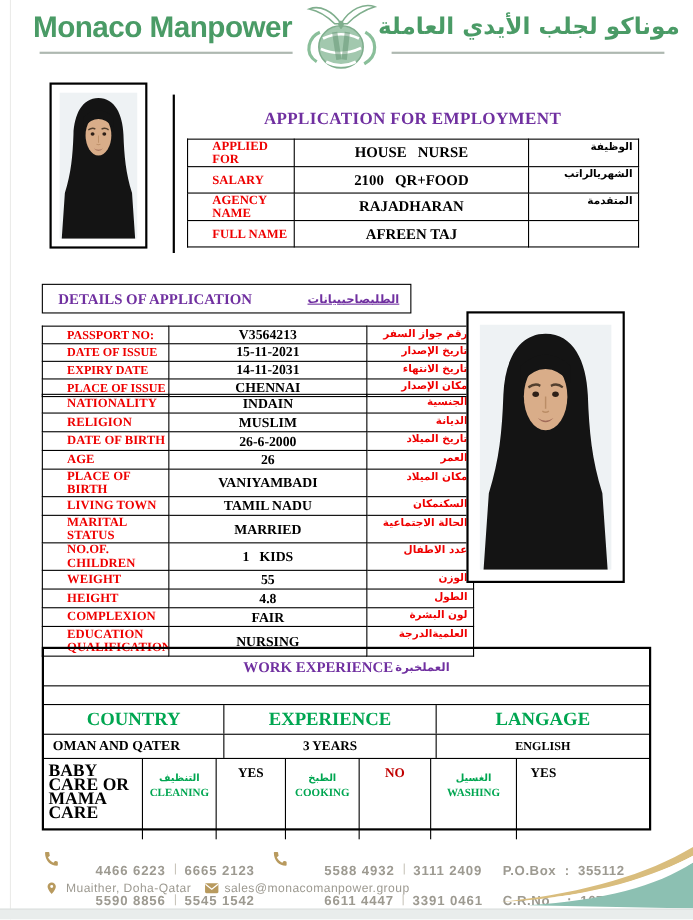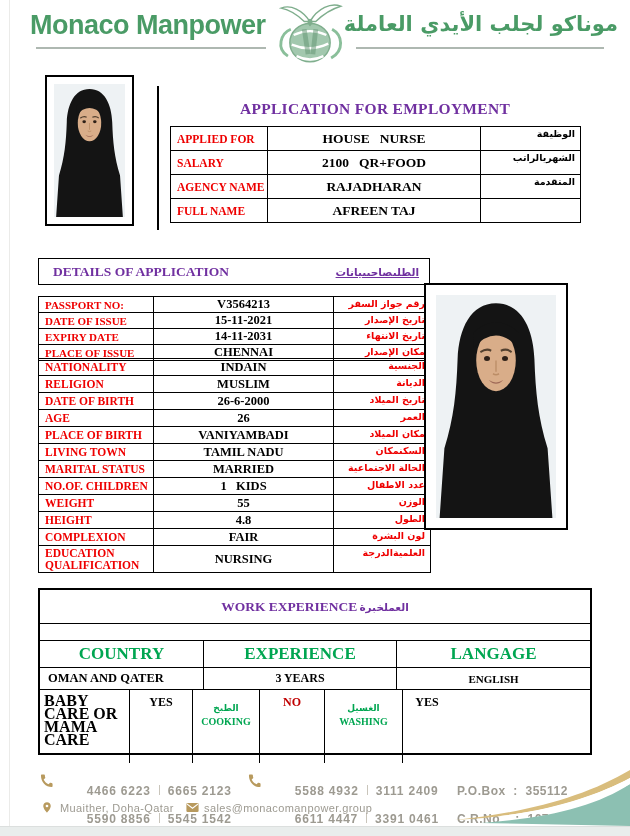--- a/index.html
+++ b/index.html
@@ -30,27 +30,27 @@
   .photo-frame.large{left:424px;top:283px;width:144px;height:247px;padding:10px;}
   .photo-frame svg{width:100%;height:100%;}
   .stray-vline{position:absolute;left:157px;top:86px;width:2px;height:144px;background:#000;}
 
   
   .emp-title{position:absolute;left:170px;top:100px;width:410px;text-align:center;font-weight:bold;font-size:15.5px;color:var(--title-purple);letter-spacing:0.3px;}
   table{border-collapse:collapse;table-layout:fixed;}
   td{border:1.5px solid #000;overflow:hidden;}
   .emp-table{position:absolute;left:170px;top:126px;width:410px;}
   .emp-table td{height:24px;}
-  .lbl{color:var(--label-red);font-weight:bold;font-size:11.5px;padding-left:6px;}
+  .lbl{color:var(--label-red);font-weight:bold;font-size:11.5px;padding-left:22px;}
   .val{font-weight:bold;font-size:13.5px;text-align:center;white-space:pre;color:#000;}
   .arlbl{font-family:"DejaVu Sans",sans-serif;font-weight:bold;font-size:9.5px;text-align:right;vertical-align:top;padding:1px 5px 0 0;direction:rtl;color:#000;}
   .arlbl.red{color:var(--label-red);}
 
   
-  .details-header{position:absolute;left:38px;top:258px;width:392px;height:27px;border:1.5px solid #000;display:flex;align-items:center;justify-content:space-between;}
+  .details-header{position:absolute;left:38px;top:258px;width:336px;height:27px;border:1.5px solid #000;display:flex;align-items:center;justify-content:space-between;}
   .details-header .en{color:var(--title-purple);font-weight:bold;font-size:13.5px;padding-left:14px;}
   .details-header .ar{color:var(--title-purple);font-family:"DejaVu Sans",sans-serif;font-weight:bold;font-size:10.5px;padding-right:10px;text-decoration:underline;direction:rtl;}
   .pass-table{position:absolute;left:38px;top:296px;width:392px;}
   .pass-table td{height:15px;}
   .pass-table .lbl{font-size:11px;}
   .pass-table .val{font-size:12.5px;}
   .main-table{position:absolute;left:38px;top:358px;width:392px;}
   .main-table td{height:17px;}
   .main-table .lbl{font-size:11.5px;line-height:12px;}
   .main-table .val{font-size:12.5px;}
@@ -282,20 +282,24 @@
       <div class="wcell w2">EXPERIENCE</div>
       <div class="wcell w3">LANGAGE</div>
     </div>
     <div class="work-row work-data-row">
       <div class="wcell w1" style="padding-left:8px;font-size:12.5px;">OMAN AND QATER</div>
       <div class="wcell w2" style="justify-content:center;font-size:12px;">3 YEARS</div>
       <div class="wcell w3" style="justify-content:center;font-size:11px;">ENGLISH</div>
     </div>
     <div class="work-row work-skills-row">
       <div class="wcell s2 plain">BABY CARE OR MAMA CARE</div>
+      <div class="wcell s3 skill">
+        <span class="ar" dir="rtl">التنظيف</span>
+        <span>CLEANING</span>
+      </div>
       <div class="wcell s4 answer">YES</div>
       <div class="wcell s5 skill">
         <span class="ar" dir="rtl">الطبخ</span>
         <span>COOKING</span>
       </div>
       <div class="wcell s6 answer no">NO</div>
       <div class="wcell s7 skill">
         <span class="ar" dir="rtl">الغسيل</span>
         <span>WASHING</span>
       </div>

